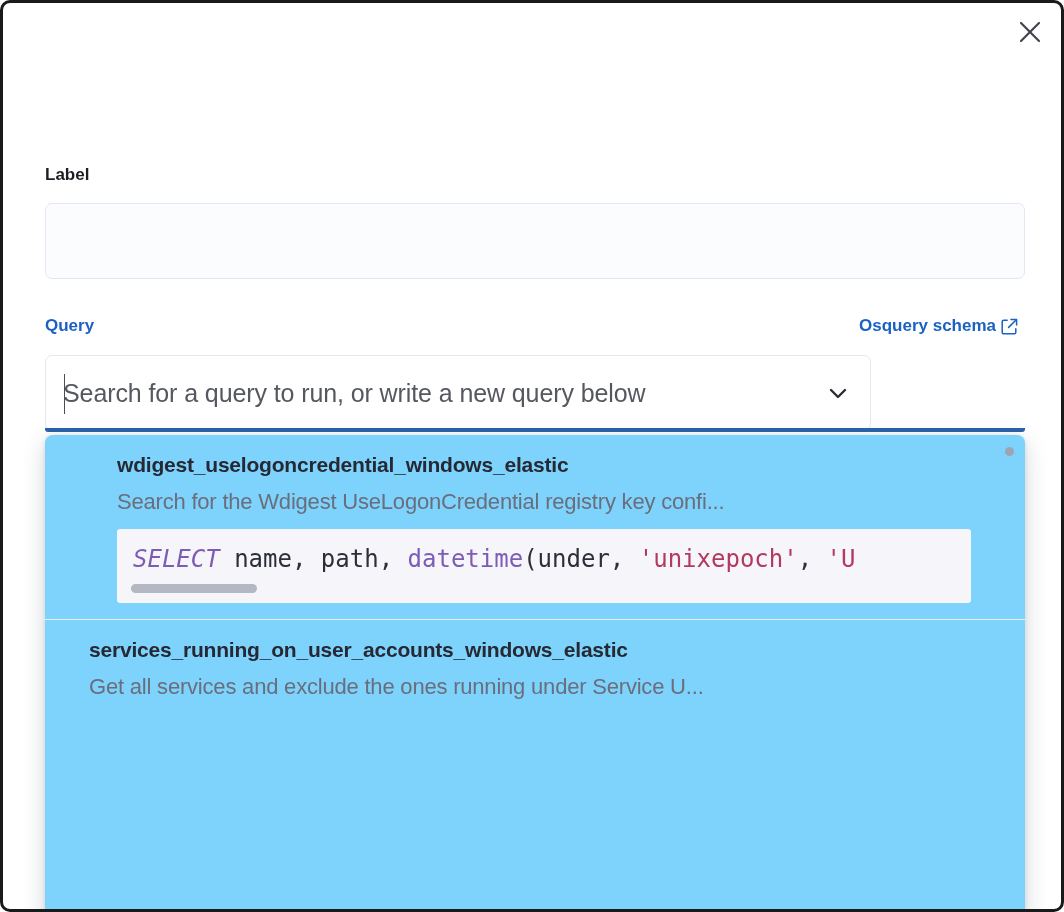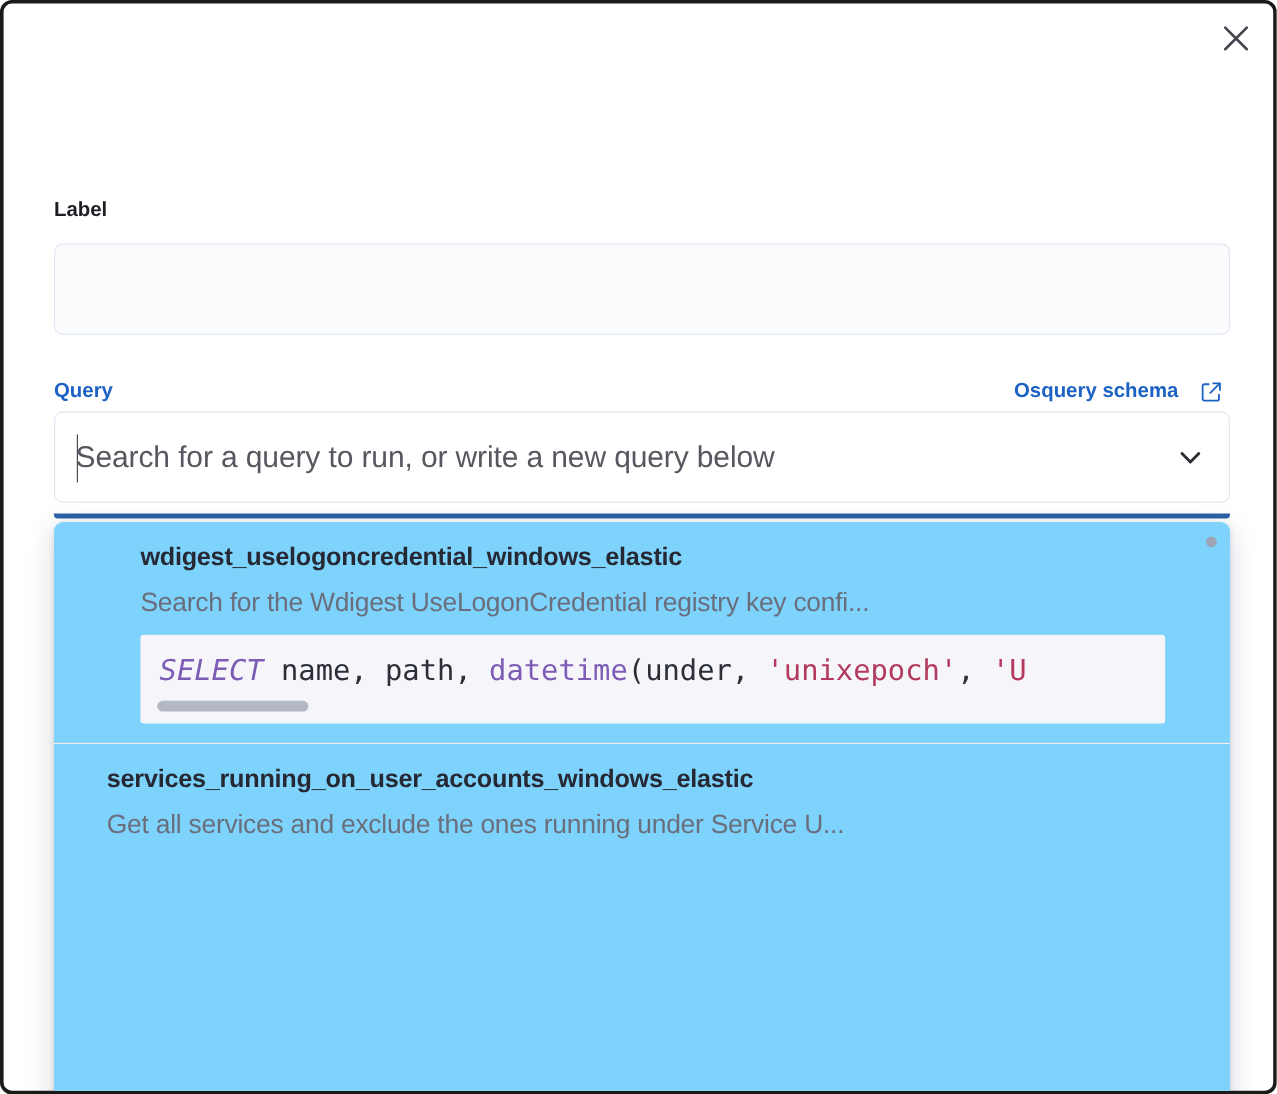--- a/index.html
+++ b/index.html
@@ -89,35 +89,35 @@
     font-size: 17px;
     font-weight: 700;
     color: #1b62c4;
   }
   .schema-link {
     position: absolute;
     right: 42px;
     top: 313px;
     display: flex;
     align-items: center;
-    gap: 18px;
+    gap: 4px;
     font-size: 17px;
     font-weight: 700;
     color: #1b62c4;
     text-decoration: none;
     cursor: pointer;
   }
   .schema-link svg { display:block; }
 
   
   .combobox {
     position: absolute;
     left: 42px;
-    top: 340px;
-    width: 980px;
+    top: 352px;
+    width: 826px;
     height: 76px;
     box-sizing: border-box;
     background: #ffffff;
     border: 1px solid #e3e7f2;
     border-radius: 7px;
     display: flex;
     align-items: center;
     padding: 0 18px 0 17px;
     cursor: text;
   }

